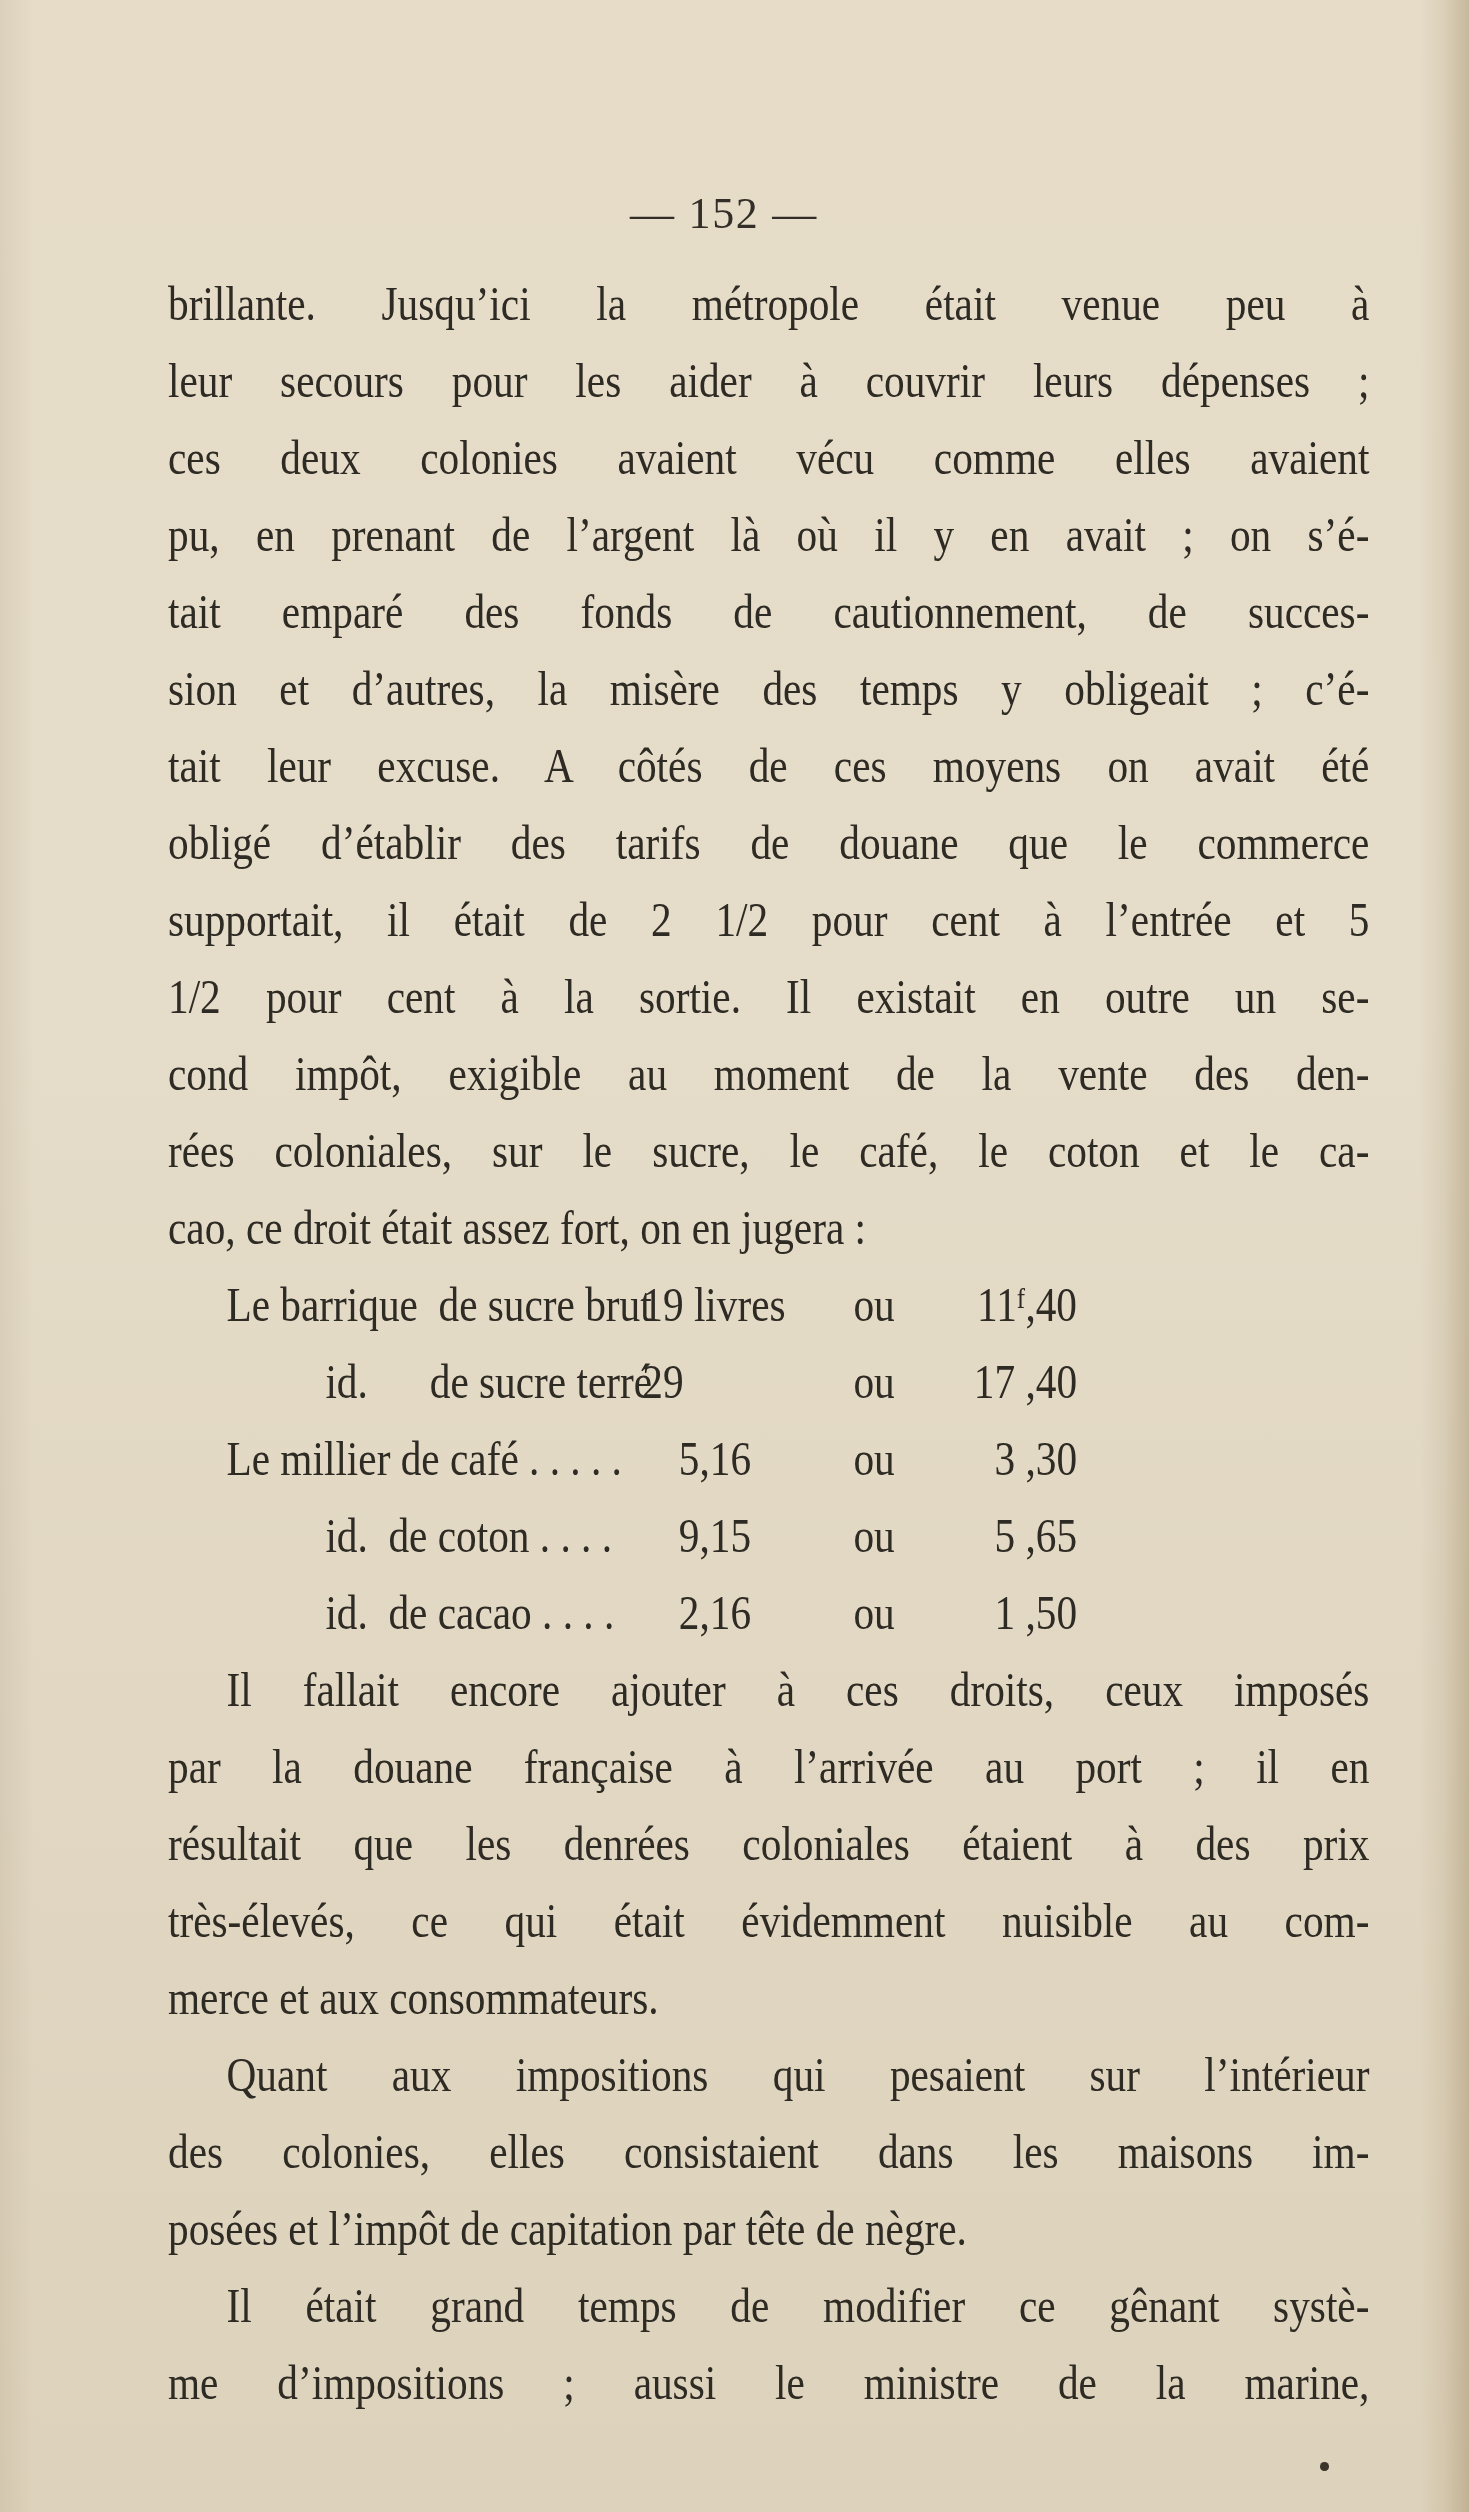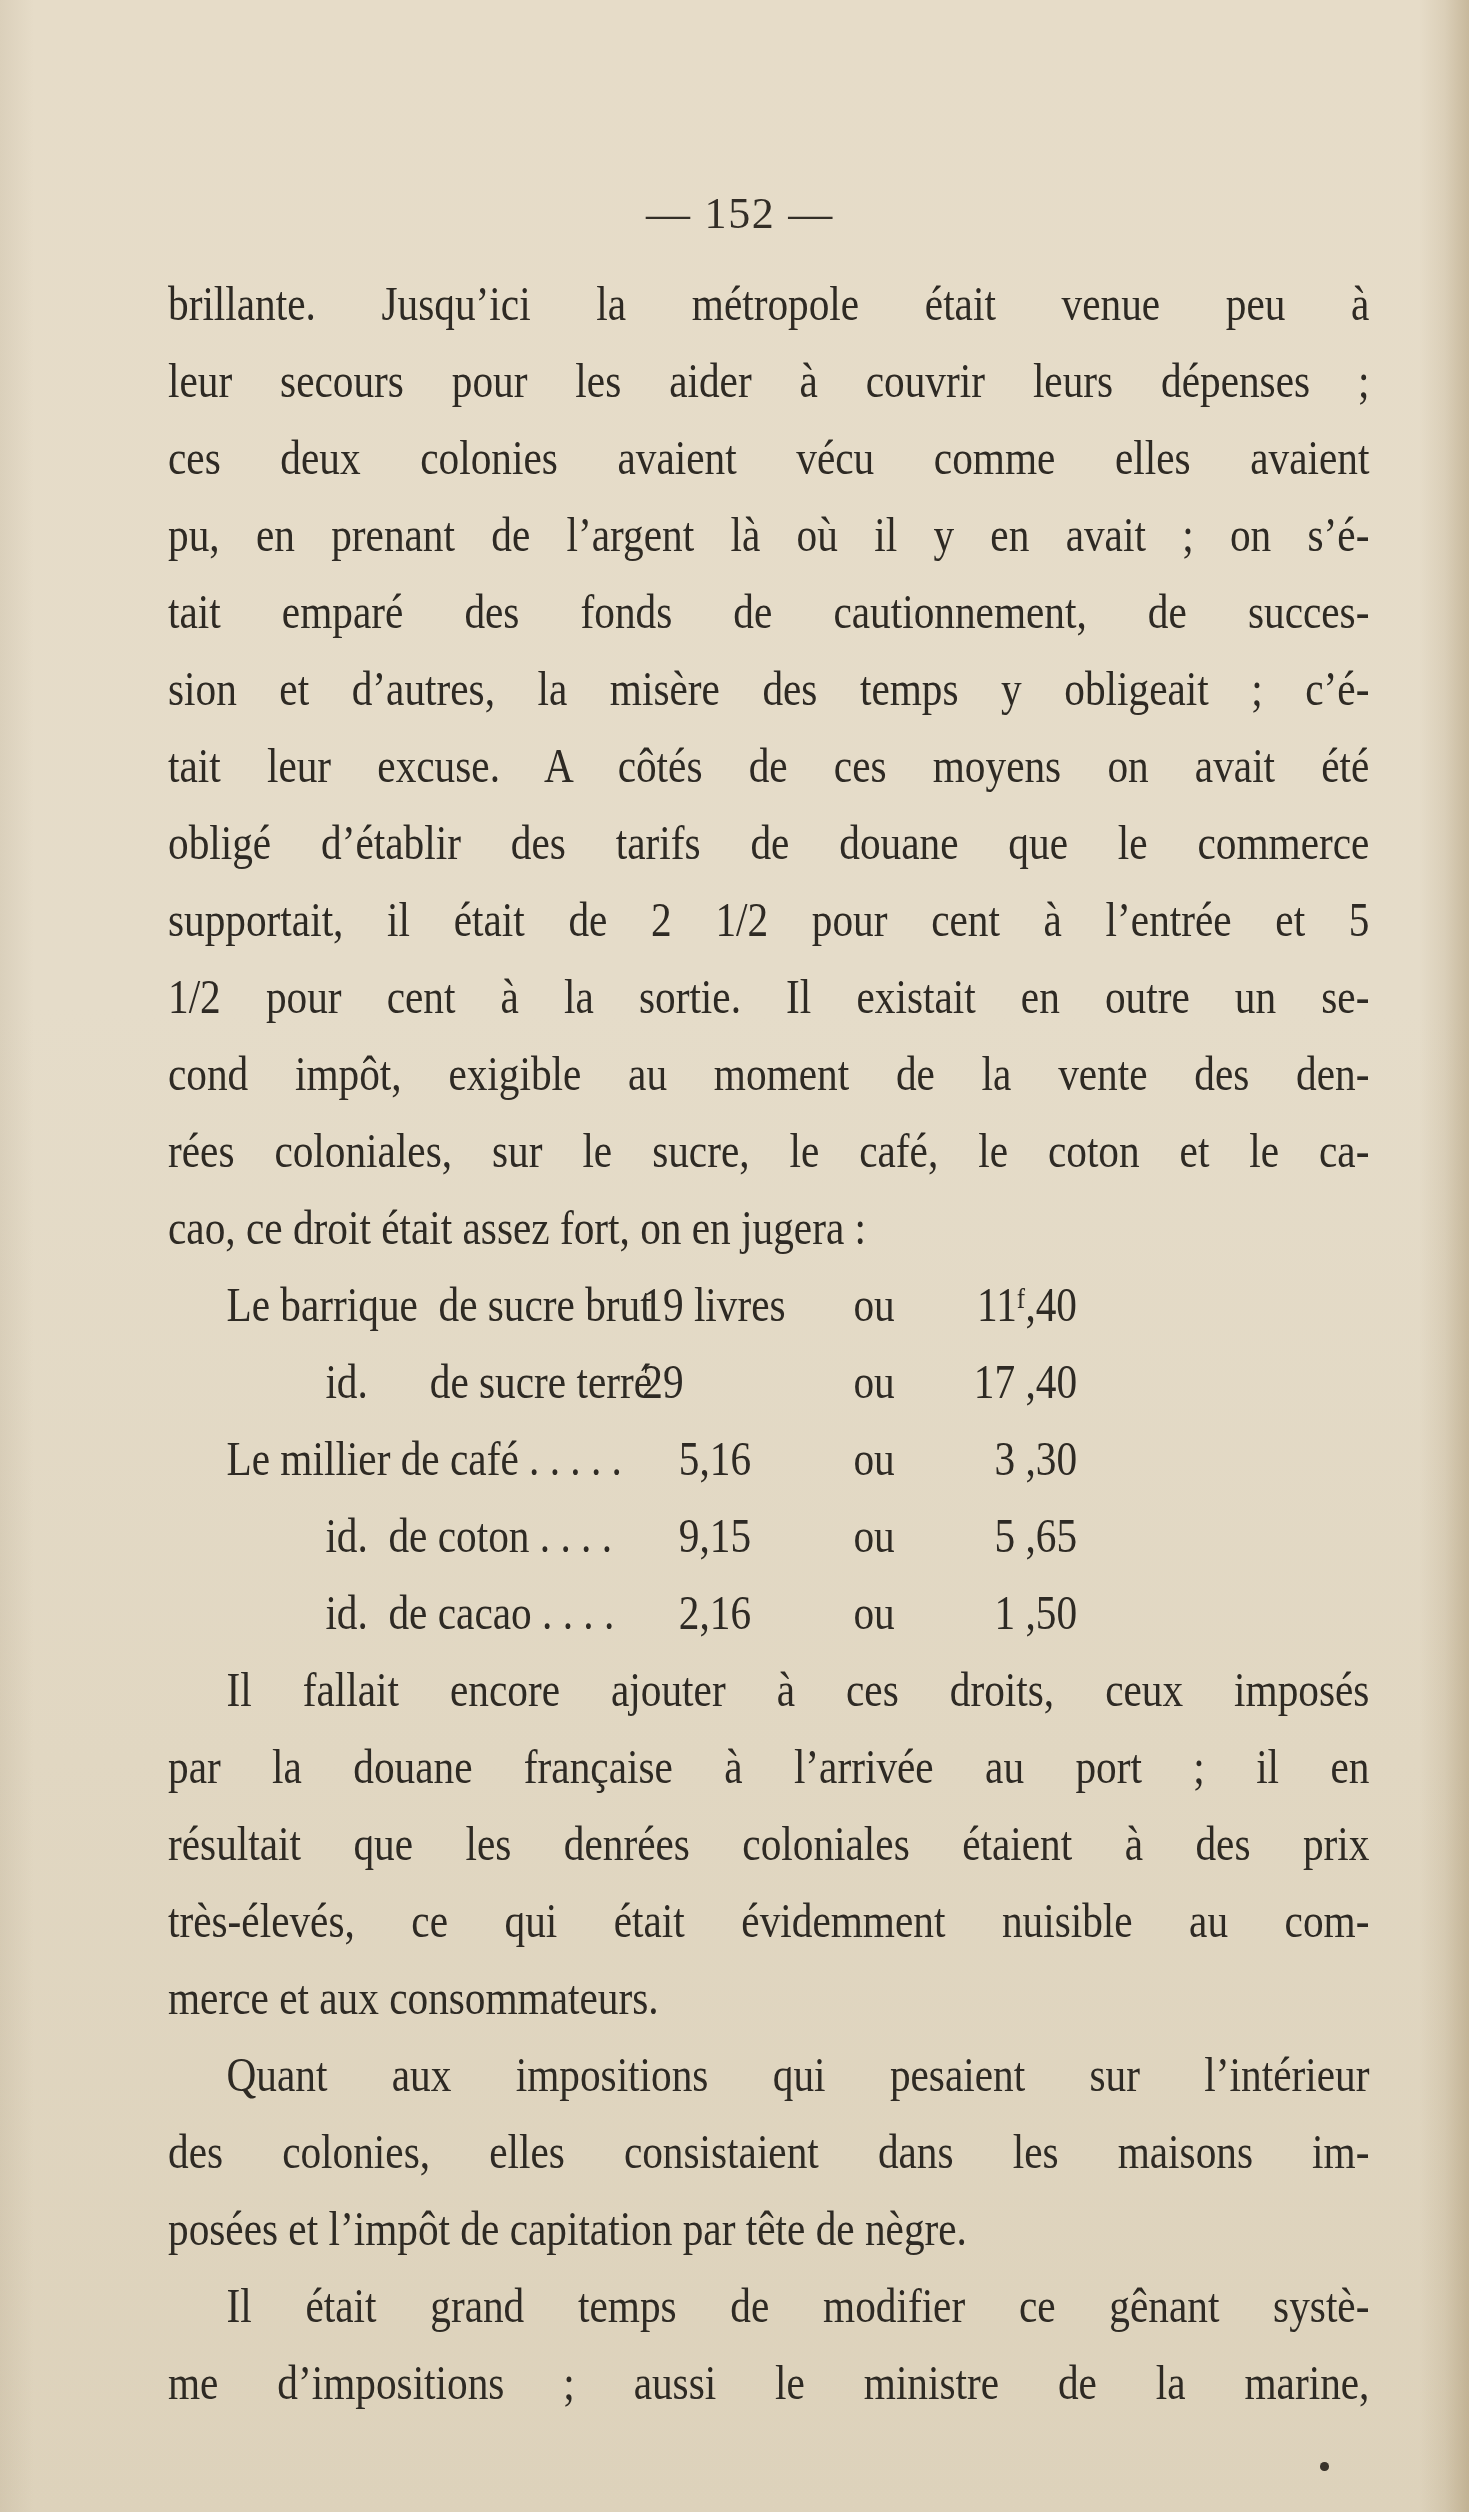--- a/index.html
+++ b/index.html
@@ -16,21 +16,21 @@
       background:
         linear-gradient(90deg, rgba(120,100,70,0.10) 0px, rgba(0,0,0,0) 34px),
         linear-gradient(270deg, rgba(140,115,70,0.35) 0px, rgba(140,115,70,0.12) 25.5px, rgba(0,0,0,0) 51px),
         linear-gradient(180deg, #e6dcc8 0%, #e5dcc9 40%, #ddd2bb 100%);
       color: #2e2a24;
       font-family: "Liberation Serif", "DejaVu Serif", serif;
     }
     .page-number {
       position: absolute;
       top: 188px;
-      left: 16px;
+      left: 0;
       width: 1448px;
       text-align: center;
       font-size: 44px;
       letter-spacing: 1.7px;
       color: #332e27;
     }
     .text-block {
       position: absolute;
       left: 168px;
       top: 265px;

